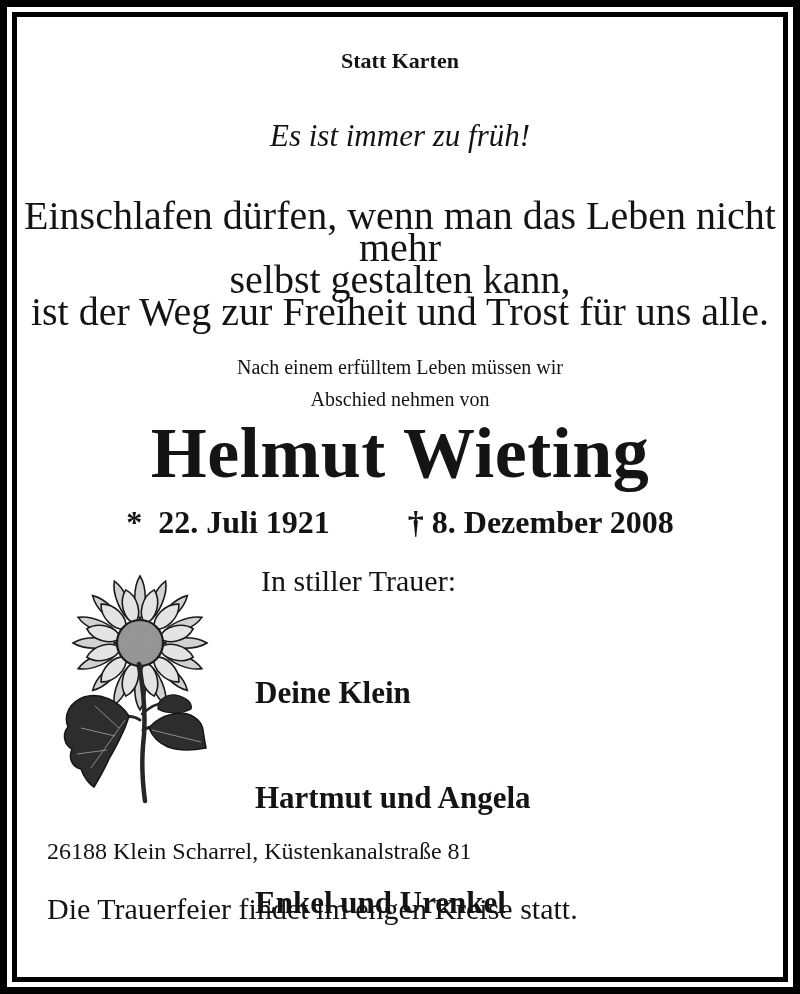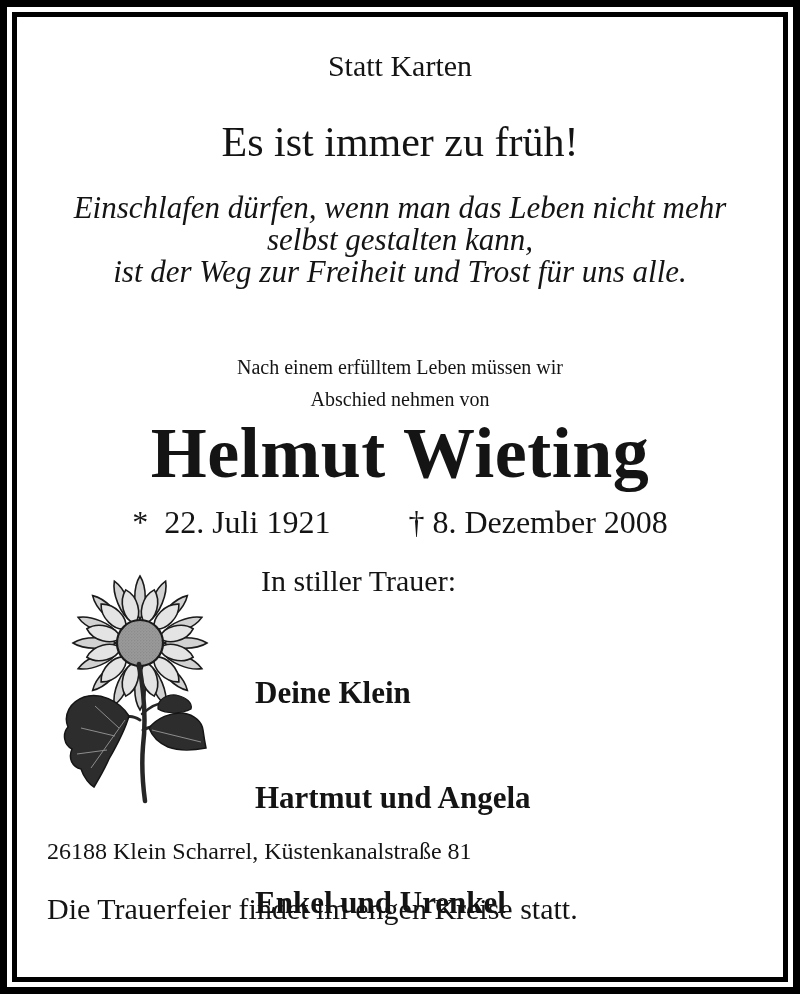--- a/index.html
+++ b/index.html
@@ -30,41 +30,41 @@
     border: 5px solid var(--frame, #000);
     box-sizing: border-box;
     pointer-events: none;
   }
   .center-block {
     position: absolute;
     left: 22px;
     right: 22px;
     text-align: center;
   }
-  .pre-header   { top: 48px;  font-size: 30px; line-height: 1.2; }
-  .motto        { top: 117px; font-size: 42px; line-height: 1.2; }
-  .epigraph     { top: 192px; font-size: 31px; line-height: 32px; font-style: italic; }
+  .pre-header   { top: 48px;  font-size: 22px; line-height: 1.2; font-weight: bold; }
+  .motto        { top: 117px; font-size: 31px; line-height: 1.2; font-style: italic; }
+  .epigraph     { top: 200px; font-size: 40px; line-height: 32px; }
   .intro        { top: 319px; font-size: 20px; line-height: 32px; margin-top: 32px; }
   .deceased-name{
     top: 417px;
     font-size: 72px;
     line-height: 1;
     font-weight: bold;
     letter-spacing: 0.5px;
   }
   .dates-row {
     position: absolute;
     left: 22px;
     right: 22px;
     top: 504px;
     display: flex;
     justify-content: center;
     gap: 78px;
     font-size: 32px;
-    font-weight: normal;
+    font-weight: bold;
     white-space: pre;
   }
   .mourning-heading {
     position: absolute;
     left: 261px;
     top: 563px;
     font-size: 30px;
     line-height: 1.2;
   }
   .mourners {

